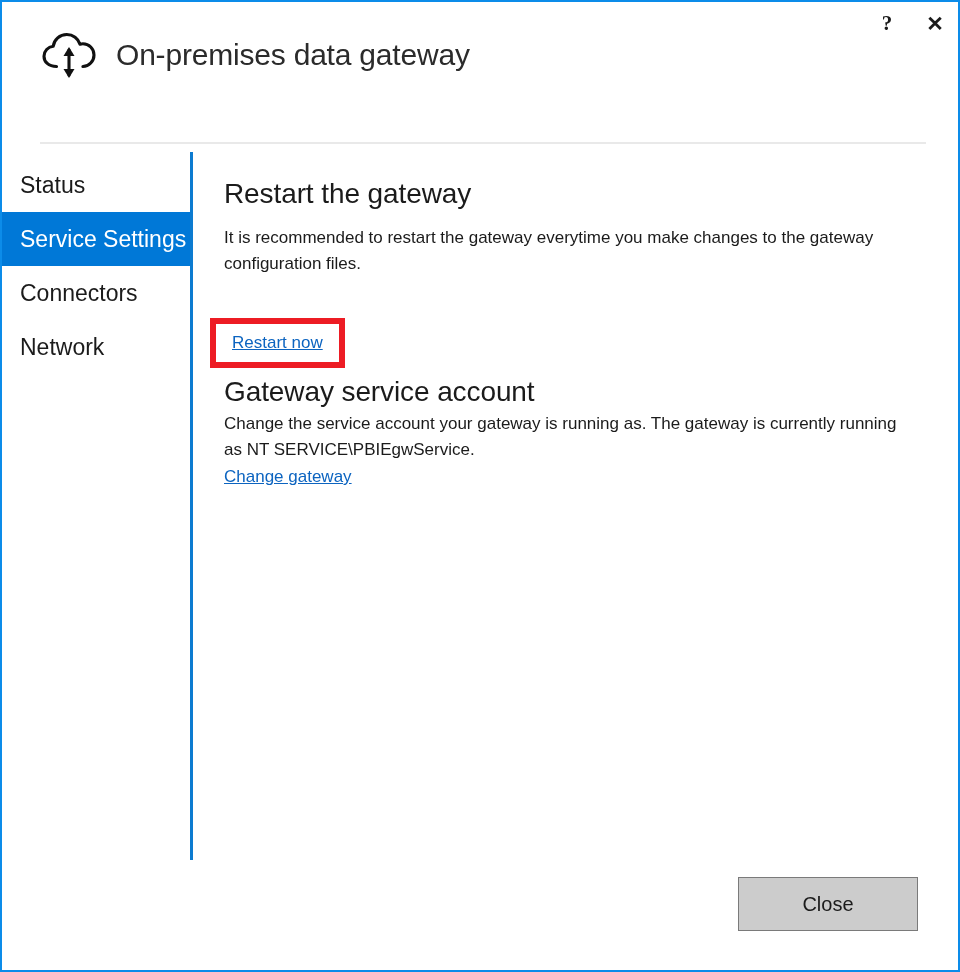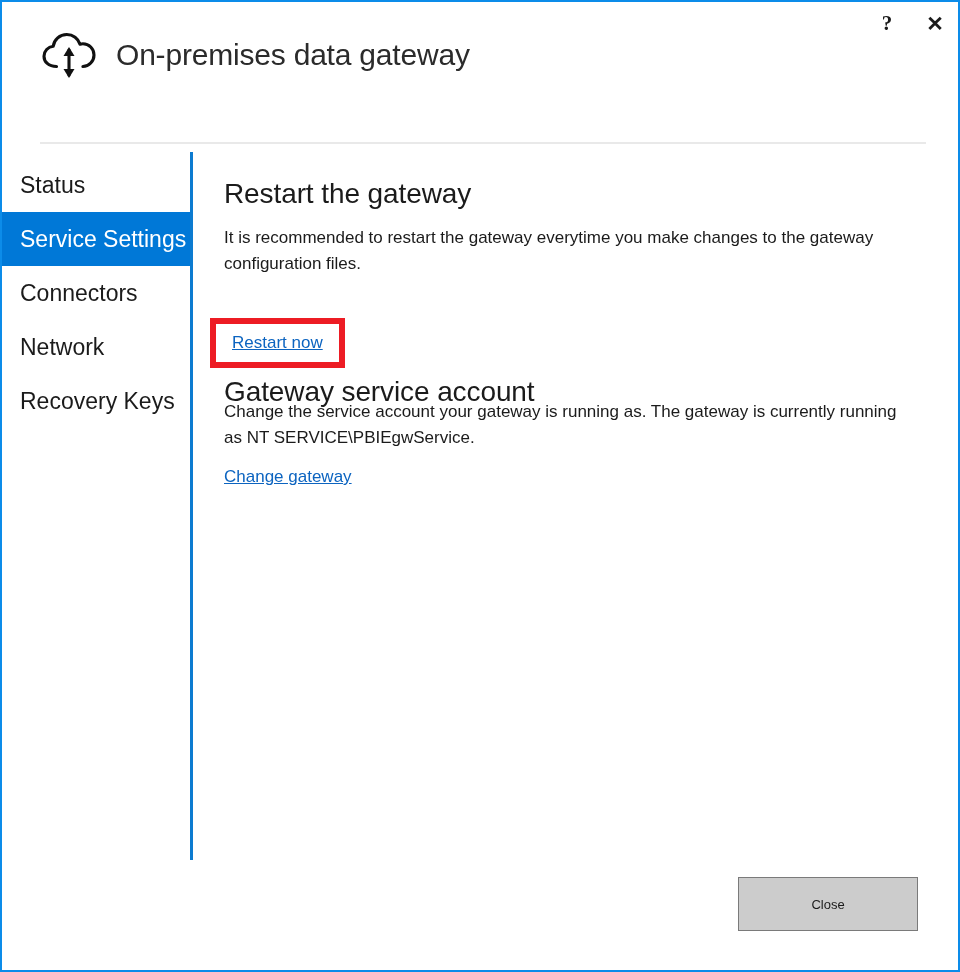--- a/index.html
+++ b/index.html
@@ -155,35 +155,35 @@
     height: 50px;
     box-sizing: border-box;
     border: 6px solid #ed1c24;
     display: flex;
     align-items: center;
     padding-left: 16px;
     margin-top: 35px;
   }
 
   #account-heading { position: absolute; left: 0; top: 188px; margin-top: 24px; }
-  #account-desc { position: absolute; left: 0; top: 235px; width: 694px; }
+  #account-desc { position: absolute; left: 0; top: 247px; width: 694px; }
   #account-link { position: absolute; left: 0; top: 303px; }
 
   
   #close-button {
     position: absolute;
     left: 736px;
     top: 875px;
     width: 180px;
     height: 54px;
     box-sizing: border-box;
     background: #cccccc;
     border: 1px solid #7a7a7a;
     font-family: "Liberation Sans", sans-serif;
-    font-size: 13px;
+    font-size: 20px;
     color: #1b1b1b;
     cursor: pointer;
     display: flex;
     align-items: center;
     justify-content: center;
   }
 </style>
 </head>
 <body>
 
@@ -215,23 +215,20 @@
     </div>
     <div class="nav-item selected">
       <span>Service Settings</span>
     </div>
     <div class="nav-item">
       <span>Connectors</span>
     </div>
     <div class="nav-item">
       <span>Network</span>
     </div>
-    <div class="nav-item">
-      <span>Recovery Keys</span>
-    </div>
   </div>
   <div id="sidebar-rule"></div>
 
   <div id="content">
 
     <div id="restart-section">
       <h2 class="section-heading" id="restart-heading">Restart the gateway</h2>
       <p class="section-body" id="restart-desc">It is recommended to restart the gateway everytime you make changes to the gateway configuration files.</p>
       <div id="restart-link-wrap">
         <a class="content-link">Restart now</a>

